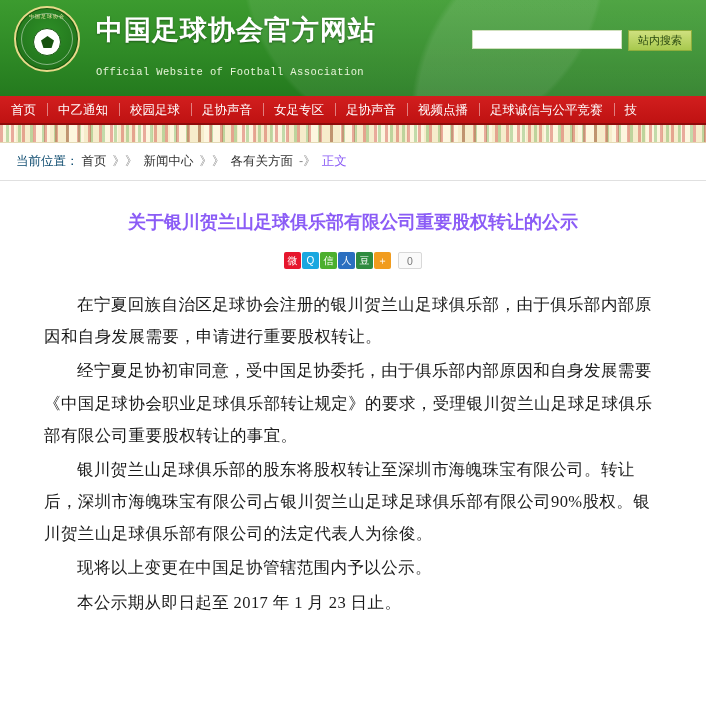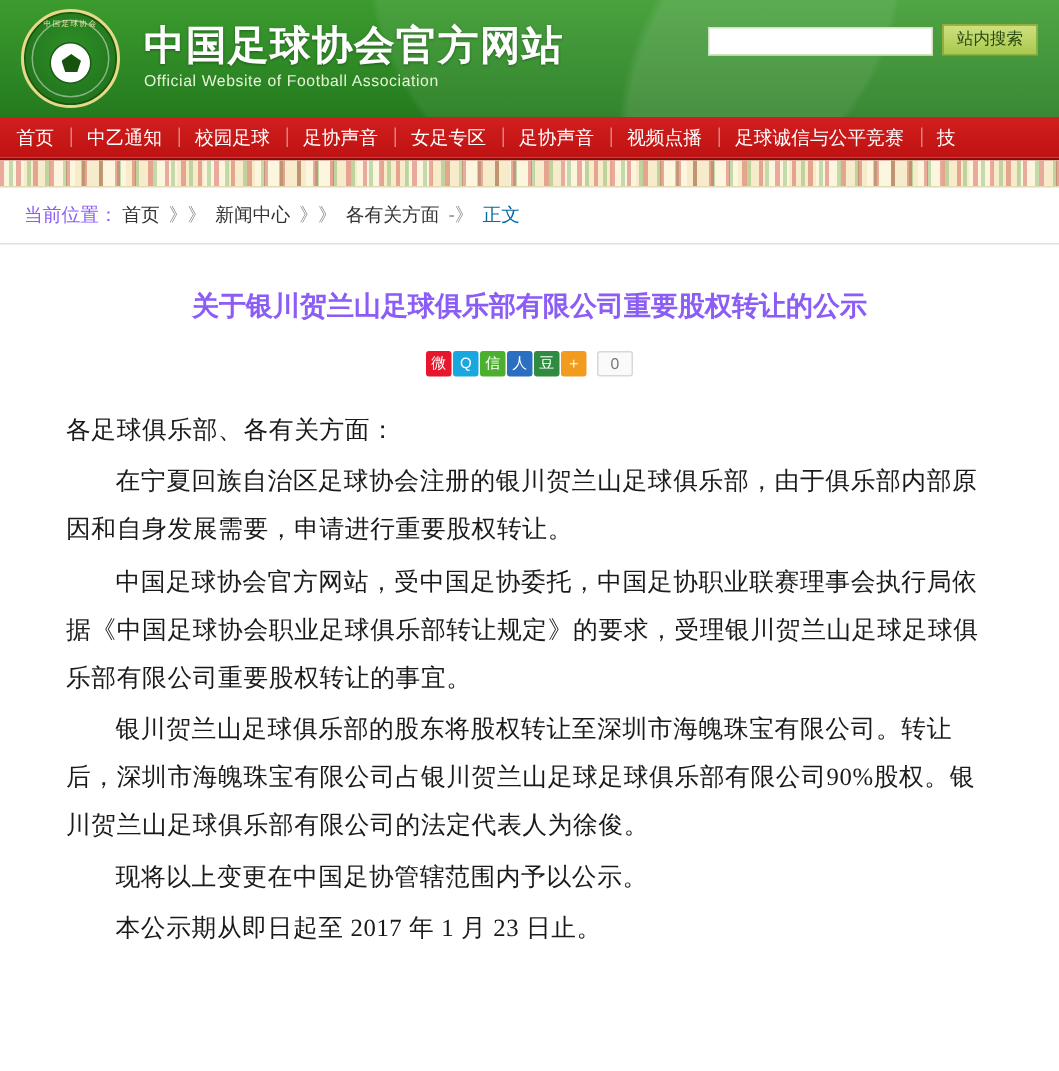--- a/index.html
+++ b/index.html
@@ -8,21 +8,21 @@
     width:706px; height:714px;
     background:#fff;
     font-family:"Liberation Sans", sans-serif;
     overflow:hidden;
     position:relative;
   }
 
   
   .header {
     position:relative;
-    height:78px;
+    height:96px;
     background:linear-gradient(to bottom,#3c9b2f 0%, #2f8a26 55%, #247a1e 100%);
     overflow:hidden;
   }
   .header:before {
     content:"";
     position:absolute; left:0; top:0; right:0; bottom:0;
     background:
       radial-gradient(circle at 85% 120%, rgba(255,255,255,0.10) 0 30%, transparent 31%),
       radial-gradient(circle at 60% -40%, rgba(255,255,255,0.07) 0 40%, transparent 41%);
   }
@@ -66,27 +66,27 @@
     color:#ffffff;
     font-size:27px;
     font-weight:bold;
     letter-spacing:1px;
     text-shadow:0 1px 2px rgba(0,0,0,0.35);
     font-family:"Liberation Serif", serif;
   }
   .title-en {
     color:#e7f4d8;
     font-size:10.5px;
-    margin-top:0;
-    font-family:Liberation Sans, sans-serif;
+    margin-top:18px;
+    font-family:Liberation Mono, monospace;
     letter-spacing:0.4px;
   }
   .search-wrap {
-    position:absolute; right:14px; top:16px;
-    display:flex; align-items:flex-end;
+    position:absolute; right:14px; top:30px;
+    display:flex; align-items:flex-start;
   }
   .search-input {
     width:150px; height:19px;
     border:1px solid #cfe0bd;
     background:#fff;
     font-size:11px;
     padding:0 4px;
     outline:none;
     color:#333;
   }
@@ -152,24 +152,24 @@
   
   .crumb {
     height:38px;
     display:flex;
     align-items:center;
     padding:0 16px;
     font-size:12.5px;
     color:#333;
     border-bottom:1px solid #e0e0e0;
   }
-  .crumb .label { color:#8b5cf6; }
+  .crumb .label { color:#0c4a6e; }
   .crumb a { color:#333; text-decoration:none; margin:0 3px; cursor:pointer; }
   .crumb .sep { color:#888; margin:0 3px; }
-  .crumb .cur { color:#0369a1; margin-left:3px; }
+  .crumb .cur { color:#8b5cf6; margin-left:3px; }
 
   
   .article { padding:0 24px; }
   .art-title {
     text-align:center;
     color:#8b5cf6;
     font-size:18px;
     font-weight:bold;
     line-height:1.5;
     padding:28px 20px 0;
@@ -280,20 +280,19 @@
     <div class="share-ic ic-sina">微</div>
     <div class="share-ic ic-qzone">Q</div>
     <div class="share-ic ic-wechat">信</div>
     <div class="share-ic ic-renren">人</div>
     <div class="share-ic ic-douban">豆</div>
     <div class="share-ic ic-more">＋</div>
     <div class="share-count">0</div>
   </div>
 
   <div class="body-text">
-    <p>各足球俱乐部、各有关方面：</p>
     <p class="indent">在宁夏回族自治区足球协会注册的银川贺兰山足球俱乐部，由于俱乐部内部原因和自身发展需要，申请进行重要股权转让。</p>
-    <p class="indent">中国足球协会官方网站，受中国足协委托，中国足协职业联赛理事会执行局依据《中国足球协会职业足球俱乐部转让规定》的要求，受理银川贺兰山足球足球俱乐部有限公司重要股权转让的事宜。</p>
+    <p class="indent">经宁夏足协初审同意，受中国足协委托，由于俱乐部内部原因和自身发展需要《中国足球协会职业足球俱乐部转让规定》的要求，受理银川贺兰山足球足球俱乐部有限公司重要股权转让的事宜。</p>
     <p class="indent">银川贺兰山足球俱乐部的股东将股权转让至深圳市海魄珠宝有限公司。转让后，深圳市海魄珠宝有限公司占银川贺兰山足球足球俱乐部有限公司90%股权。银川贺兰山足球俱乐部有限公司的法定代表人为徐俊。</p>
     <p class="indent">现将以上变更在中国足协管辖范围内予以公示。</p>
     <p class="indent">本公示期从即日起至 2017 年 1 月 23 日止。</p>
   </div>
 </div>
 
 </body></html>

